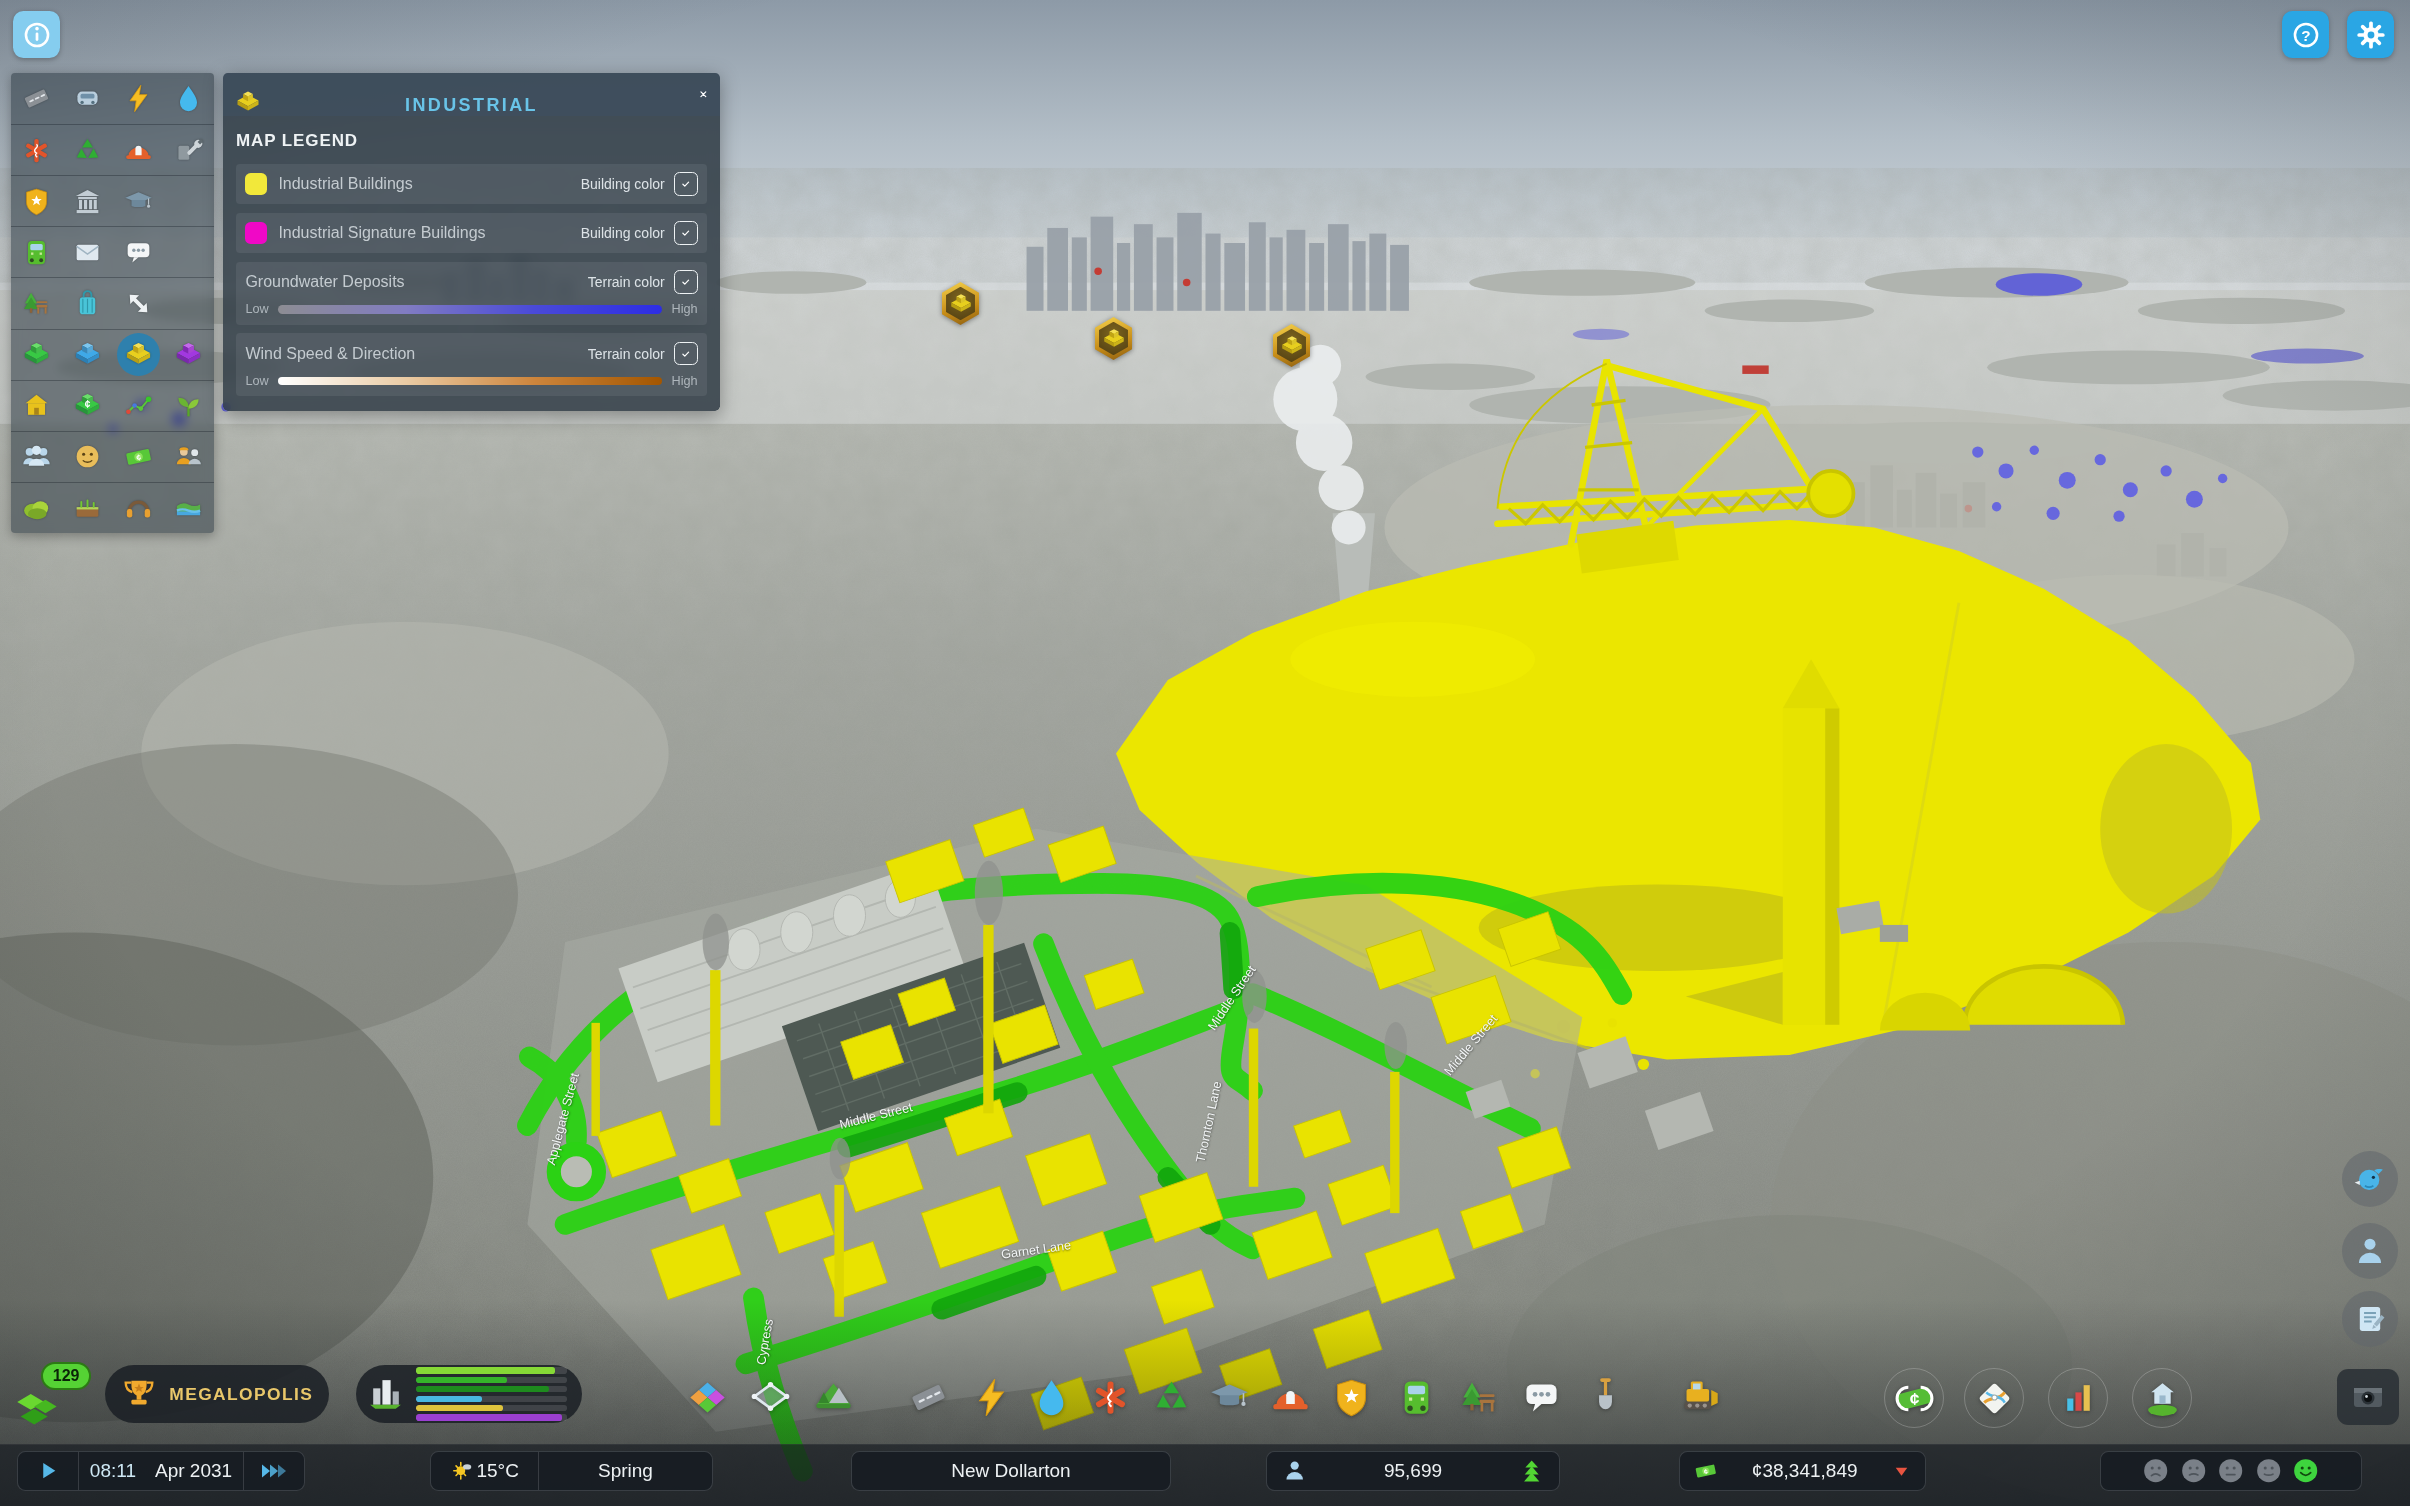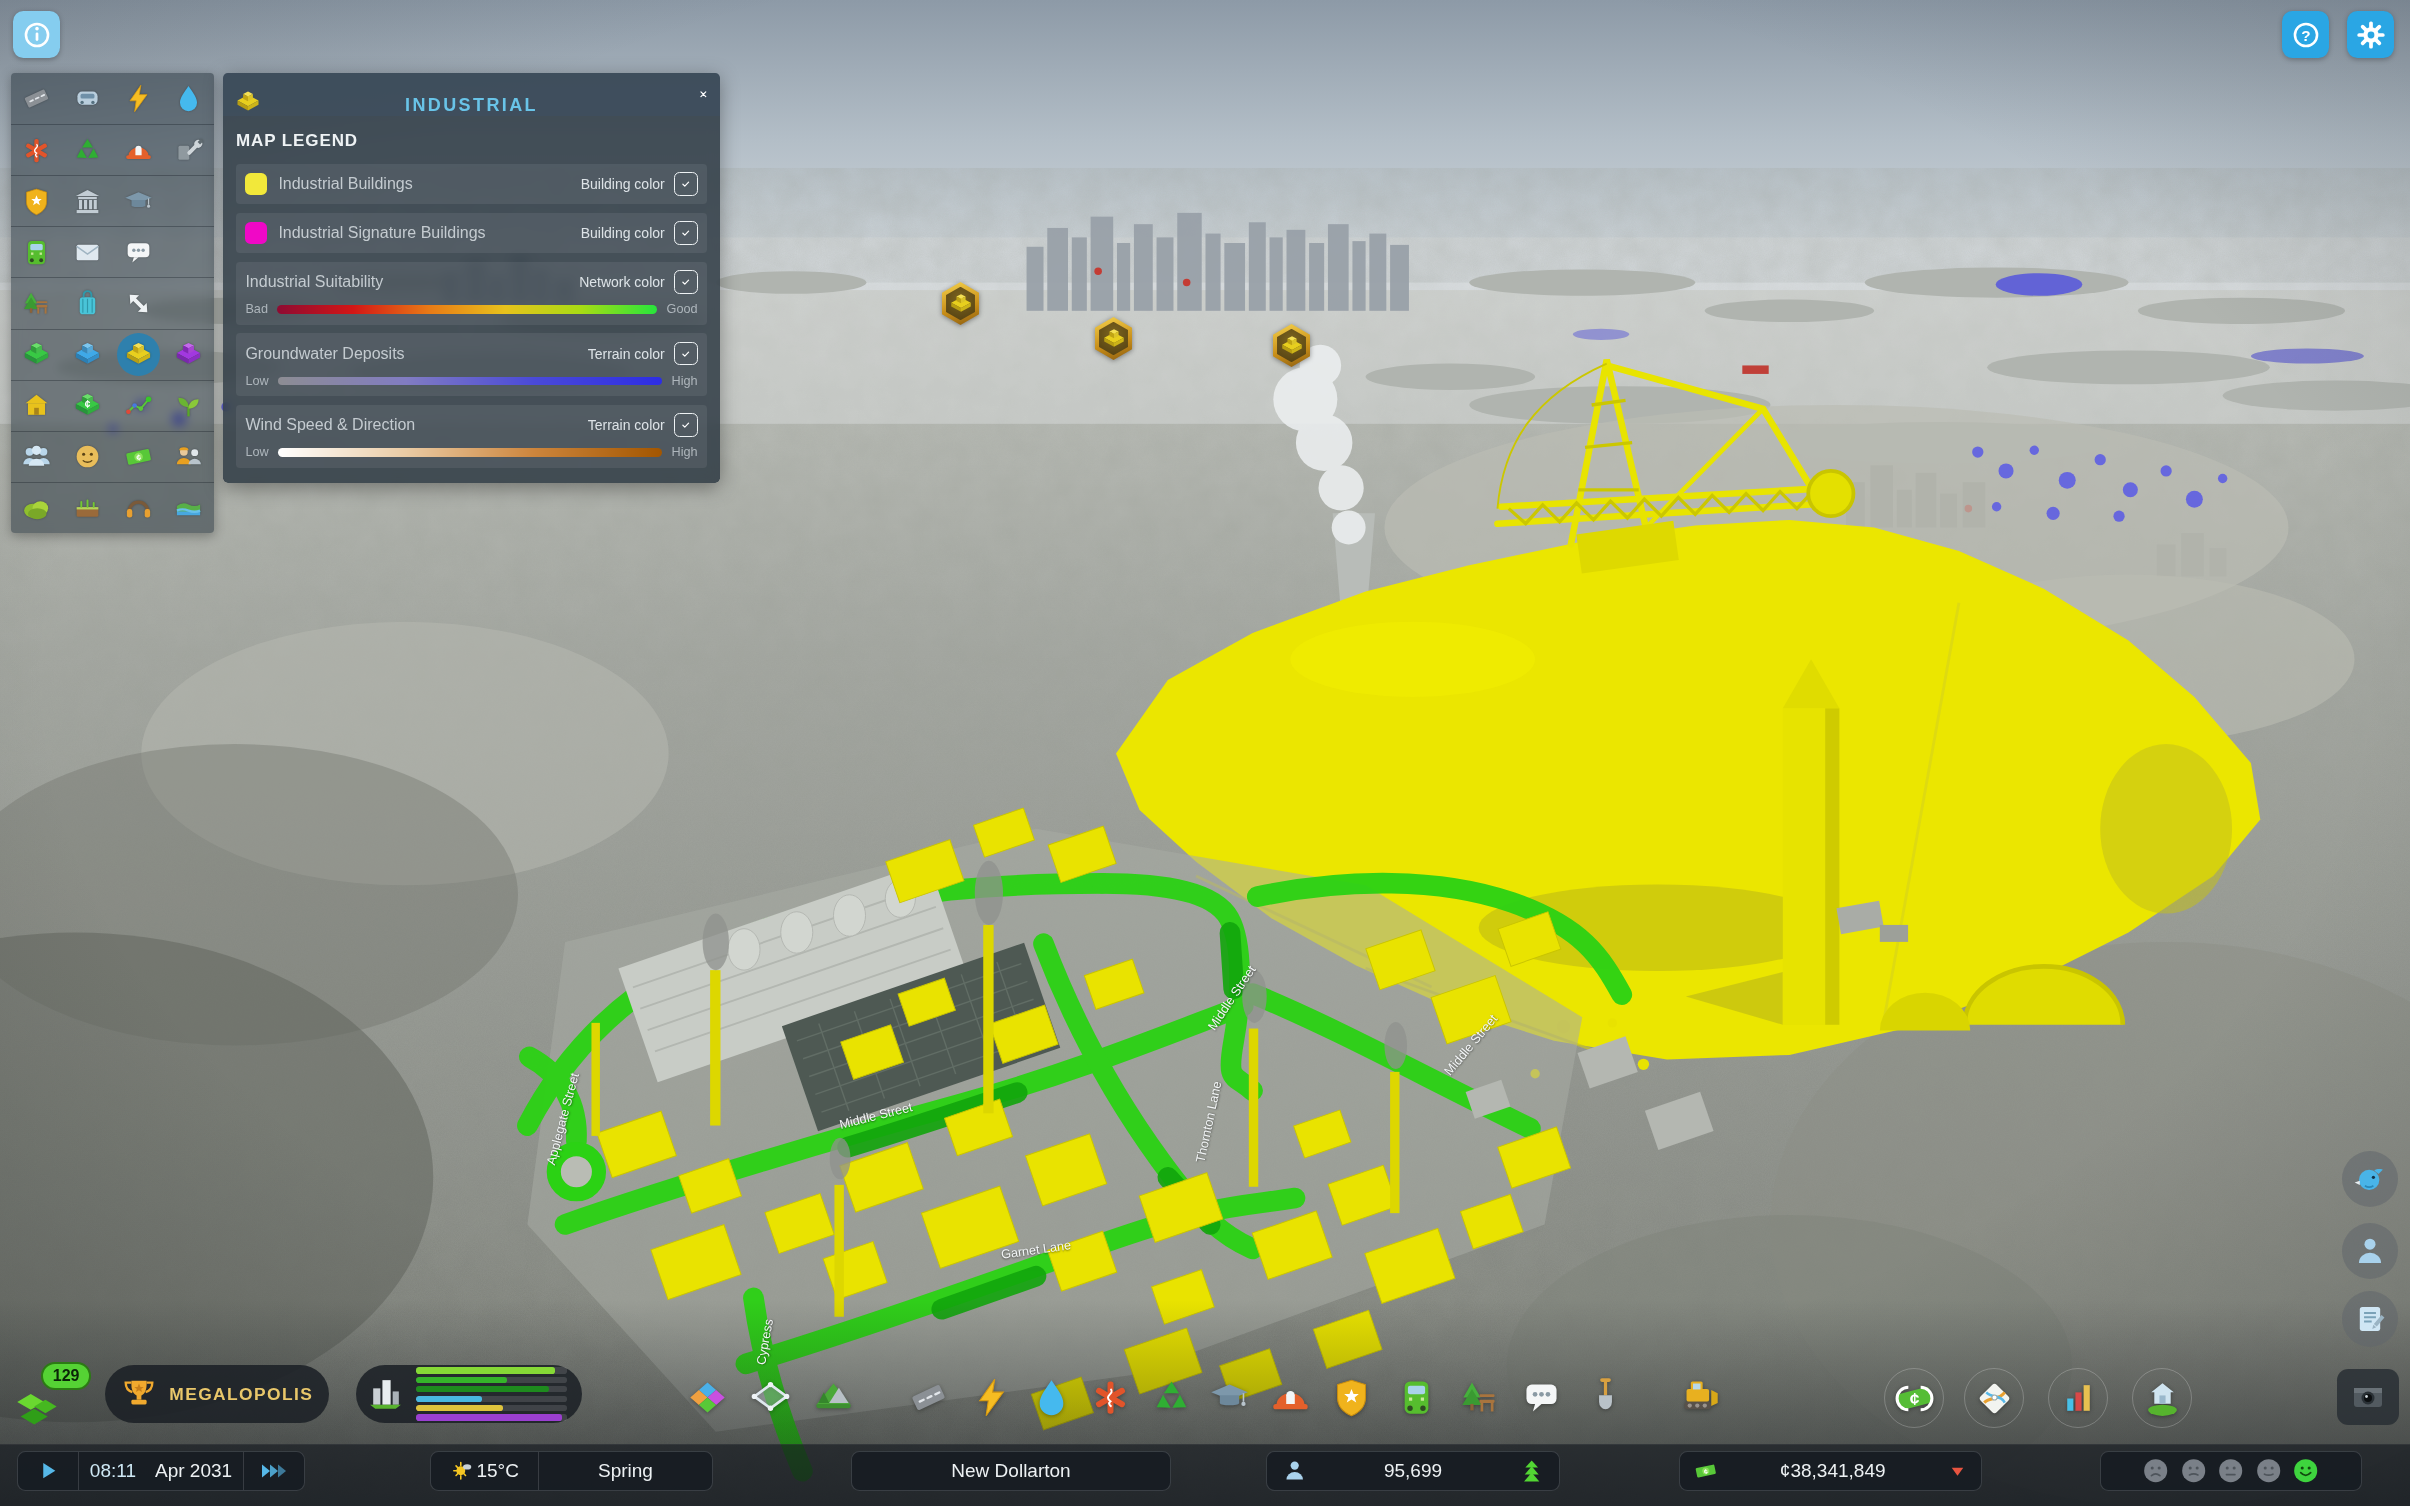--- a/index.html
+++ b/index.html
@@ -906,38 +906,20 @@
               <span class="lg-sw" style="background: rgb(240, 8, 198);"></span>
               <span class="lg-label">Industrial Signature Buildings</span>
               <span class="lg-tag">Building color</span>
               <button class="lg-check">
                 <span class="gi">
                   <svg viewBox="0 0 40 40" aria-hidden="true">
                     <path d="M8 21 l8 8 l16 -17" stroke="#fff" stroke-width="5" fill="none" stroke-linecap="round" stroke-linejoin="round"></path>
                   </svg>
                 </span>
               </button>
-            </div>
-          </div>
-          <div class="lg-row">
-            <div class="lg-line">
-              <span class="lg-label">Industrial Suitability</span>
-              <span class="lg-tag">Network color</span>
-              <button class="lg-check">
-                <span class="gi">
-                  <svg viewBox="0 0 40 40" aria-hidden="true">
-                    <path d="M8 21 l8 8 l16 -17" stroke="#fff" stroke-width="5" fill="none" stroke-linecap="round" stroke-linejoin="round"></path>
-                  </svg>
-                </span>
-              </button>
-            </div>
-            <div class="lg-grad">
-              <span class="lg-side">Bad</span>
-              <div class="lg-bar" style="background: linear-gradient(90deg, rgb(142, 11, 50), rgb(211, 22, 22), rgb(232, 122, 22), rgb(232, 194, 28), rgb(168, 220, 20), rgb(39, 228, 60));"></div>
-              <span class="lg-side">Good</span>
             </div>
           </div>
           <div class="lg-row">
             <div class="lg-line">
               <span class="lg-label">Groundwater Deposits</span>
               <span class="lg-tag">Terrain color</span>
               <button class="lg-check">
                 <span class="gi">
                   <svg viewBox="0 0 40 40" aria-hidden="true">
                     <path d="M8 21 l8 8 l16 -17" stroke="#fff" stroke-width="5" fill="none" stroke-linecap="round" stroke-linejoin="round"></path>
@@ -1350,21 +1332,21 @@
         <svg viewBox="0 0 40 40" aria-hidden="true">
           <g fill="#52d633">
             <polygon points="20,4 30,15 10,15"></polygon>
             <polygon points="20,13 31,26 9,26"></polygon>
             <polygon points="20,23 32,37 8,37"></polygon>
           </g>
         </svg>
       </span>
   </div>
 
-  <div class="pill" style="left:1679px;width:303px;padding:0 13px">
+  <div class="pill" style="left:1679px;width:247px;padding:0 13px">
     <span class="gi">
         <svg viewBox="0 0 40 40" aria-hidden="true" style="font-size:20px">
           <g transform="rotate(-12 20 20)">
             <rect x="5" y="13" width="30" height="15" rx="2" fill="#58c838"></rect>
             <circle cx="20" cy="20.5" r="5.5" fill="#8ae05a"></circle>
             <text x="20" y="25" font-size="11" font-weight="bold" fill="#fff" text-anchor="middle" font-family="Liberation Sans,sans-serif">¢</text>
           </g>
         </svg>
       </span>
     <span style="flex:1;text-align:center">¢38,341,849</span>

